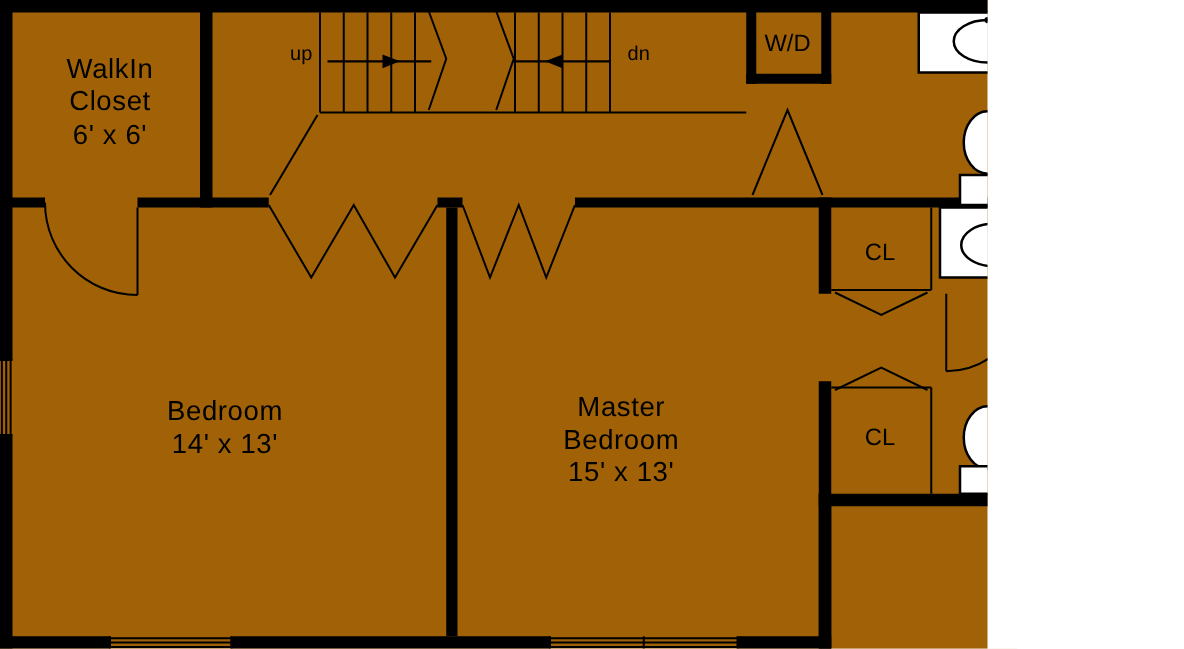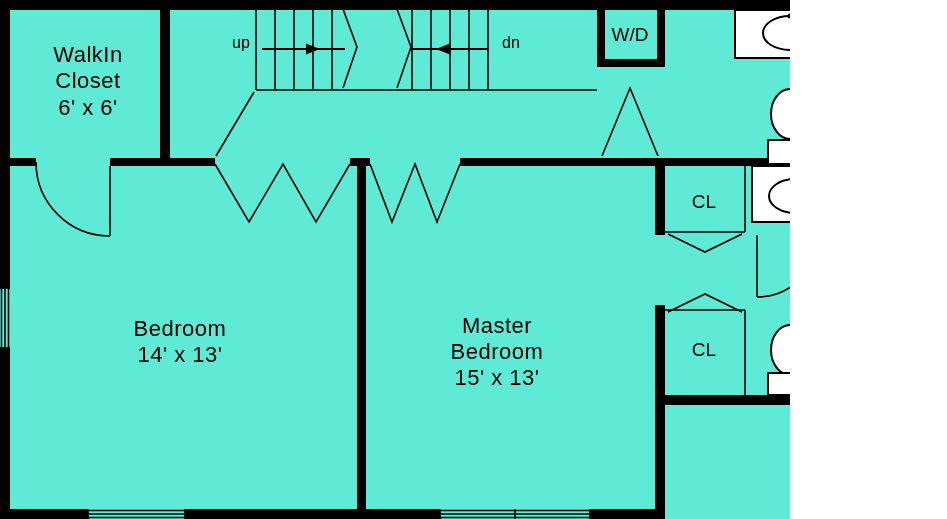--- a/index.html
+++ b/index.html
@@ -1,21 +1,21 @@
 <!DOCTYPE html>
 <html><head>
 <meta charset="utf-8">
 <style>
   * { box-sizing: border-box; }
   html, body { margin: 0; padding: 0; background: #ffffff; }
   .plan {
     position: relative;
     width: 790px;
     height: 519px;
-    background: #5eead4;
+    background: #a16207;
     overflow: hidden;
   }
   svg { display: block; }
   g.walls rect { fill: #000000; stroke: none; }
   g.thin line, g.thin polyline, g.thin path, g.thin rect {
     stroke: #000000; stroke-width: 1.6; fill: none;
   }
   g.fixture ellipse, g.fixture rect, g.fixture line, g.fixture path {
     stroke: #000000; stroke-width: 2; fill: #ffffff;
   }

